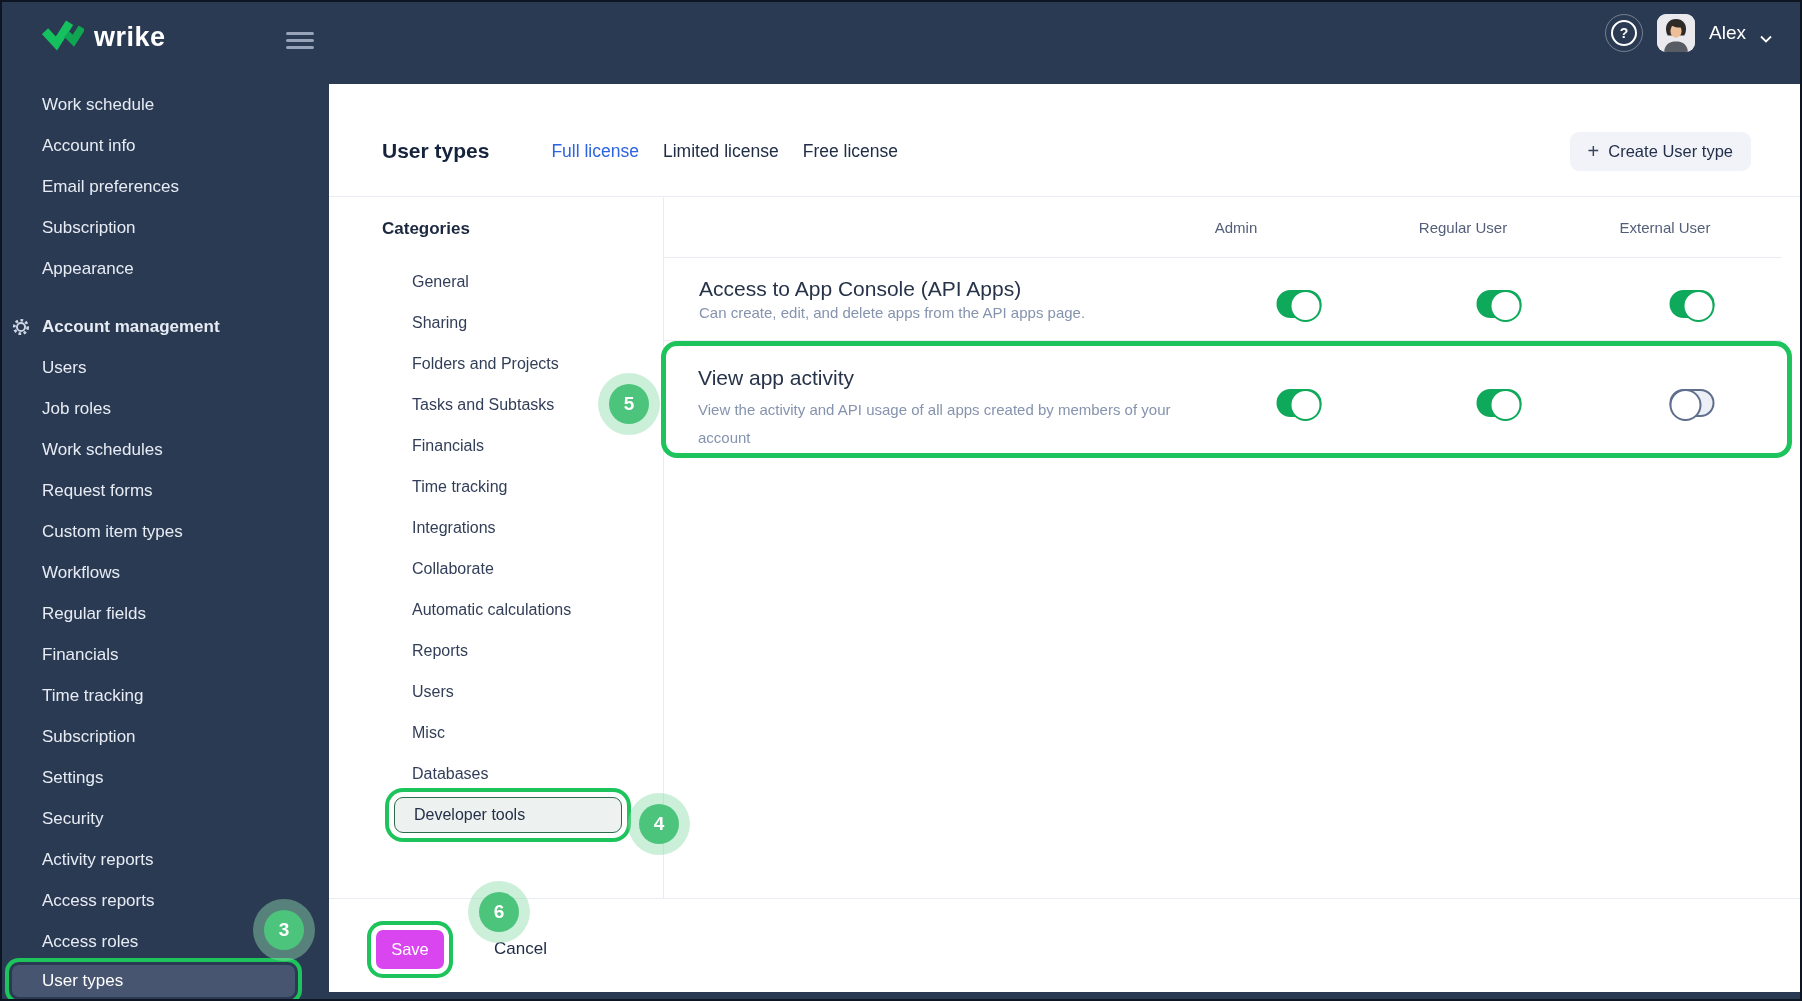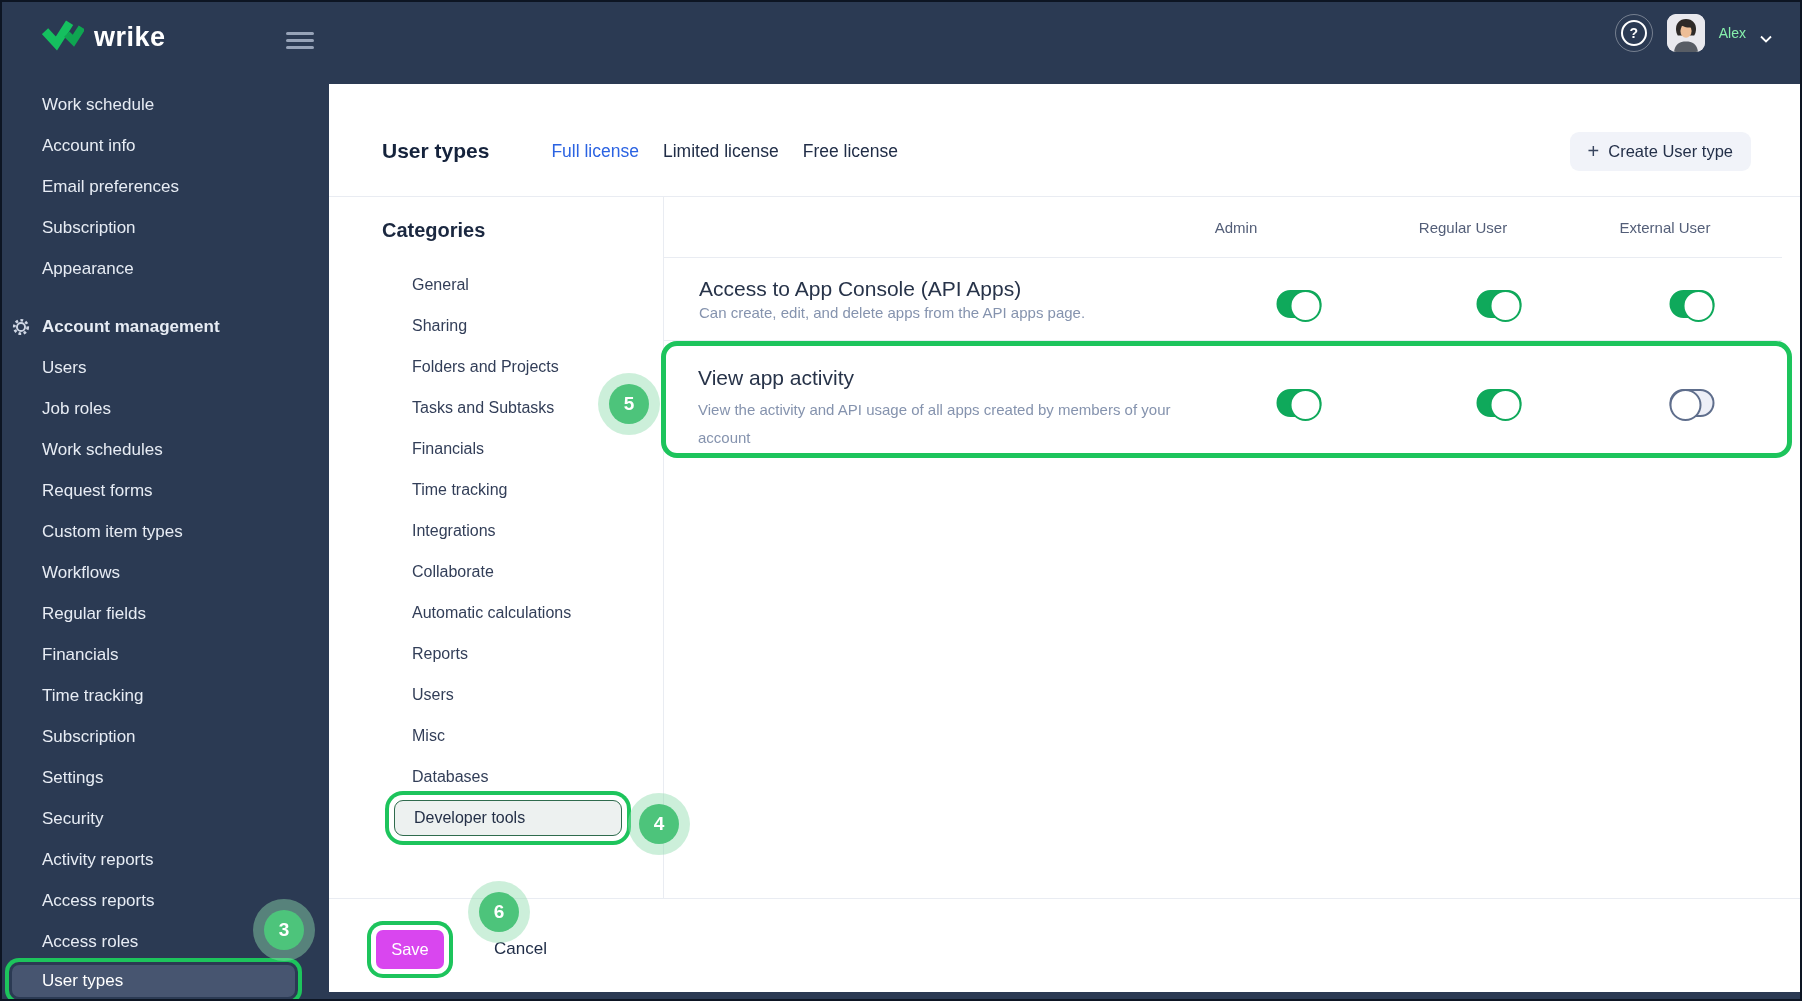--- a/index.html
+++ b/index.html
@@ -9,21 +9,21 @@
   
   .topbar { position:absolute; left:0; top:0; width:100%; height:82px; background:#2B3A53; }
   .logo { position:absolute; left:40px; top:16px; display:flex; align-items:center; gap:10px; }
   .logo-text { color:#ffffff; font-size:27px; font-weight:bold; letter-spacing:.5px; }
   .hamburger { position:absolute; left:284px; top:27px; width:28px; height:22px; display:flex; flex-direction:column; justify-content:center; gap:4px; cursor:pointer; }
   .hamburger i { display:block; height:3px; border-radius:2px; background:#97A3B8; }
   .top-right { position:absolute; right:28px; top:0; height:62px; display:flex; align-items:center; gap:14px; }
   .help-btn { width:38px; height:38px; border-radius:50%; border:1.5px solid rgba(255,255,255,.35); display:flex; align-items:center; justify-content:center; }
   .help-inner { width:26px; height:26px; border-radius:50%; border:2px solid #fff; color:#fff; font-size:14px; font-weight:bold; display:flex; align-items:center; justify-content:center; }
   .avatar { width:38px; height:38px; border-radius:9px; overflow:hidden; background:#E9E9EE; }
-  .user-name { color:#86efac; font-size:14px; }
+  .user-name { color:#ffffff; font-size:19px; }
   .chev { width:12px; height:8px; }
 
   
   .sidebar { position:absolute; left:0; top:82px; width:327px; bottom:0; background:#2B3A53; }
   .sidebar ul { list-style:none; }
   .sidebar li { height:41px; display:flex; align-items:center; padding-left:40px; color:#E7ECF4; font-size:17px; cursor:pointer; position:relative; }
   .side-section { margin-top:17px; font-weight:bold; color:#fff; }
   .side-section .gear { position:absolute; left:10px; top:50%; transform:translateY(-50%); width:18px; height:18px; }
   li.selected { padding-left:0; }
   .selected-pill { position:absolute; left:10px; right:34px; top:3px; height:32px; background:#475570; border-radius:7px;
@@ -36,21 +36,21 @@
   .tabs { display:flex; gap:24px; margin-left:62px; }
   .tab { font-size:17.5px; color:#202D47; cursor:pointer; }
   .tab.active { color:#2B63E2; }
   .create-btn { margin-left:auto; height:39px; background:#F1F3F9; border:none; border-radius:9px; padding:0 18px; font-size:16.5px; color:#243049; display:flex; align-items:center; gap:9px; cursor:pointer; font-family:inherit; }
   .plus { font-size:20px; font-weight:400; color:#38445e; line-height:1; }
 
   .main-body { flex:1 1 auto; display:flex; min-height:0; }
 
   
   .categories { width:335px; flex:0 0 335px; border-right:1px solid #E9ECF2; padding-top:22px; }
-  .cat-label { font-size:20px; font-weight:bold; color:#1B2840; padding-left:53px; margin-bottom:22px; }
+  .cat-label { font-size:17px; font-weight:bold; color:#1B2840; padding-left:53px; margin-bottom:22px; }
   .categories ul { list-style:none; }
   .categories li { height:41px; display:flex; align-items:center; padding-left:83px; font-size:16px; color:#323E58; cursor:pointer; }
   li.cat-selected { padding-left:65px; }
   .cat-pill { width:228px; height:36px; background:#EDF1F0; border:1px solid #2F6B4D; border-radius:9px;
       box-shadow:0 0 0 5px #ffffff, 0 0 0 9px #1DC45C; display:flex; align-items:center; padding-left:19px; color:#243047; }
 
   
   .table { flex:1 1 auto; position:relative; }
   .thead { position:absolute; left:0; top:0; width:1118px; height:61px; border-bottom:1px solid #E9ECF2; }
   .col-h { position:absolute; top:22px; transform:translateX(-50%); font-size:15px; color:#535E78; white-space:nowrap; }

